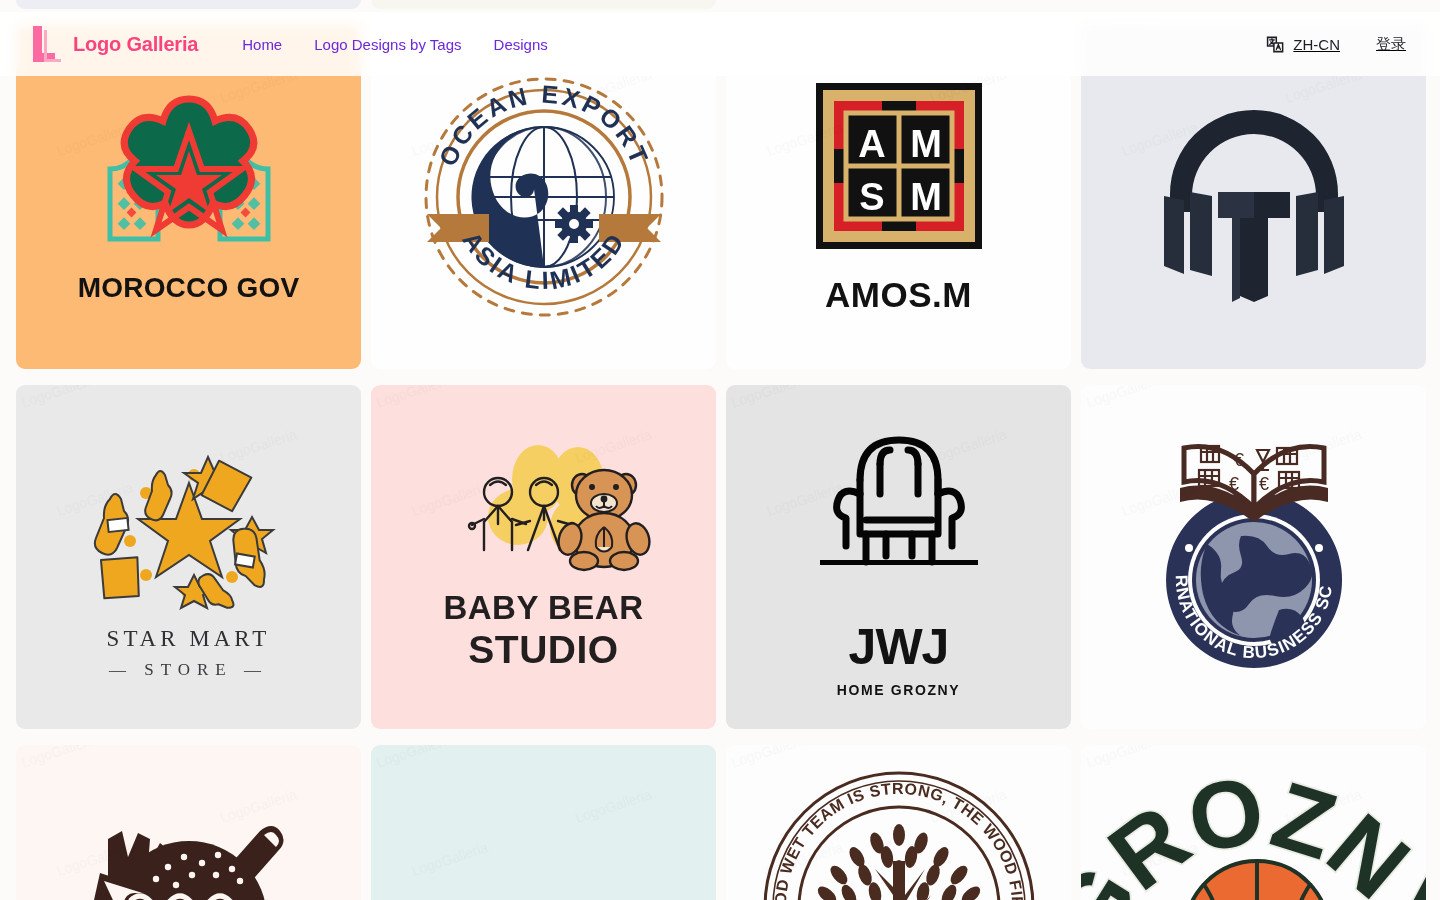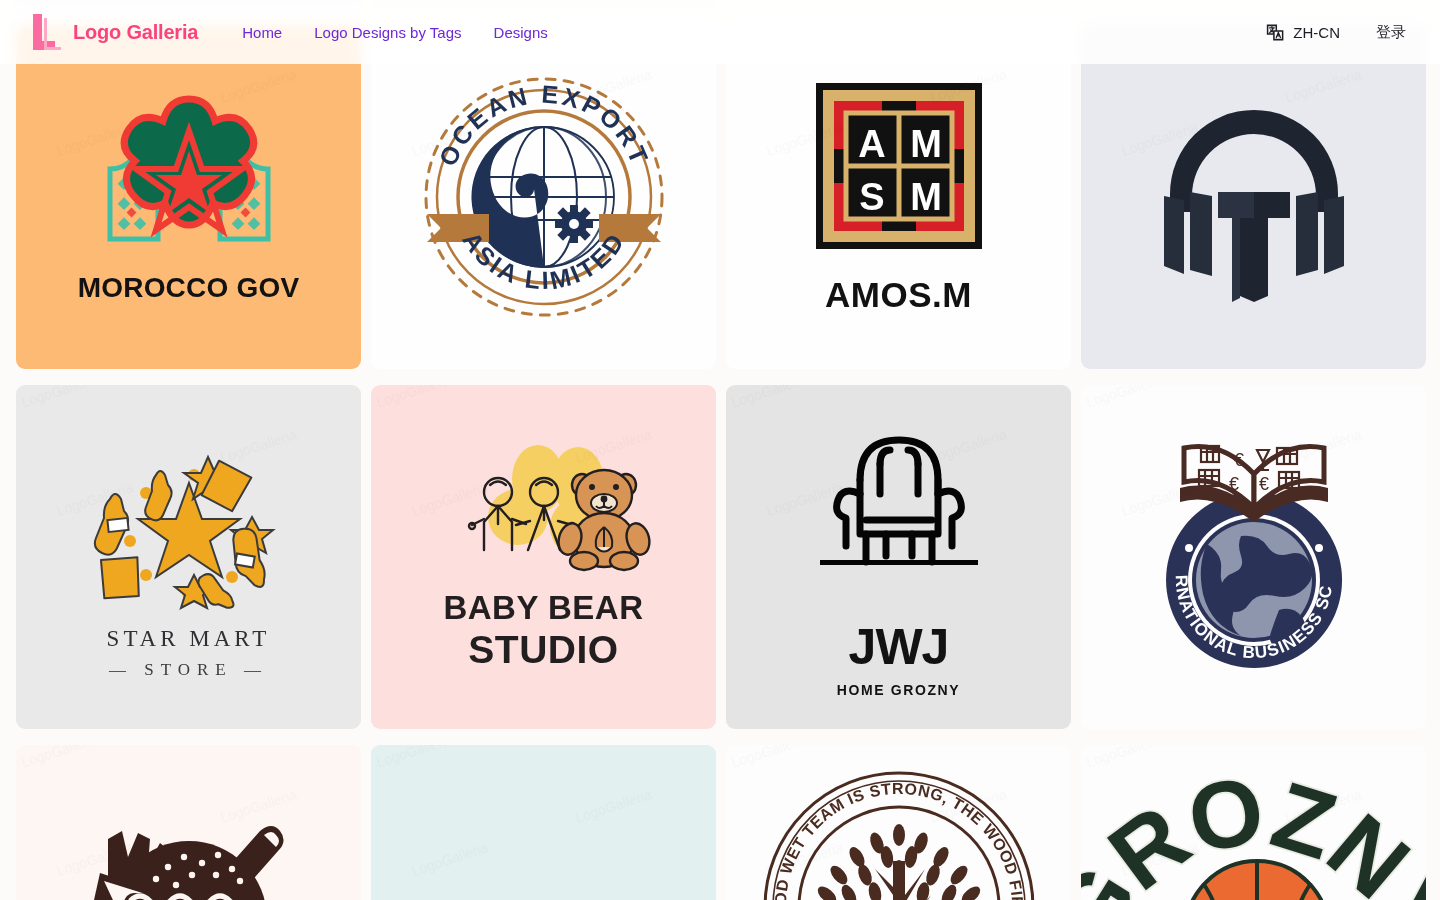--- a/index.html
+++ b/index.html
@@ -52,21 +52,21 @@
   
   .sliver-row { height: 9px; margin-bottom: 16px; }
   .sliver-row .card { height: 9px; border-radius: 0 0 9px 9px; }
 
   
   .row-3 .card { height: 344px; }
 
   
   #header {
     position: absolute;
-    left: 0; top: 0;
+    left: 0; top: 12px;
     width: 1440px; height: 64px;
     display: flex;
     align-items: center;
     z-index: 50;
     background: rgba(255,255,255,0.86);
     backdrop-filter: blur(6px);
   }
   #brand {
     display: flex; align-items: center;
     margin-left: 33px;
@@ -92,21 +92,21 @@
   #brand .bname {
     color: #f8437f; font-size: 20px; font-weight: bold; letter-spacing: -.2px;
   }
   #nav { display: flex; align-items: center; gap: 32px; margin-left: 44px; }
   #nav a {
     color: #6d28d9; font-size: 15px; text-decoration: none;
     font-weight: 500; white-space: nowrap;
   }
   #header-right {
     margin-left: auto; margin-right: 34px;
-    display: flex; align-items: center; gap: 36px;
+    display: flex; align-items: center; gap: 36px; text-decoration: underline;
   }
   #lang { display: flex; align-items: center; gap: 8px; cursor: pointer; }
   #lang .lbl { font-size: 15px; color: #1d1d24; font-weight: 500; }
   #login { font-size: 15px; color: #1d1d24; font-weight: 500; cursor: pointer; }
 
   
   .cap {
     font-weight: 800; color: #121212; text-align: center;
     letter-spacing: .5px; line-height: 1.05;
   }

